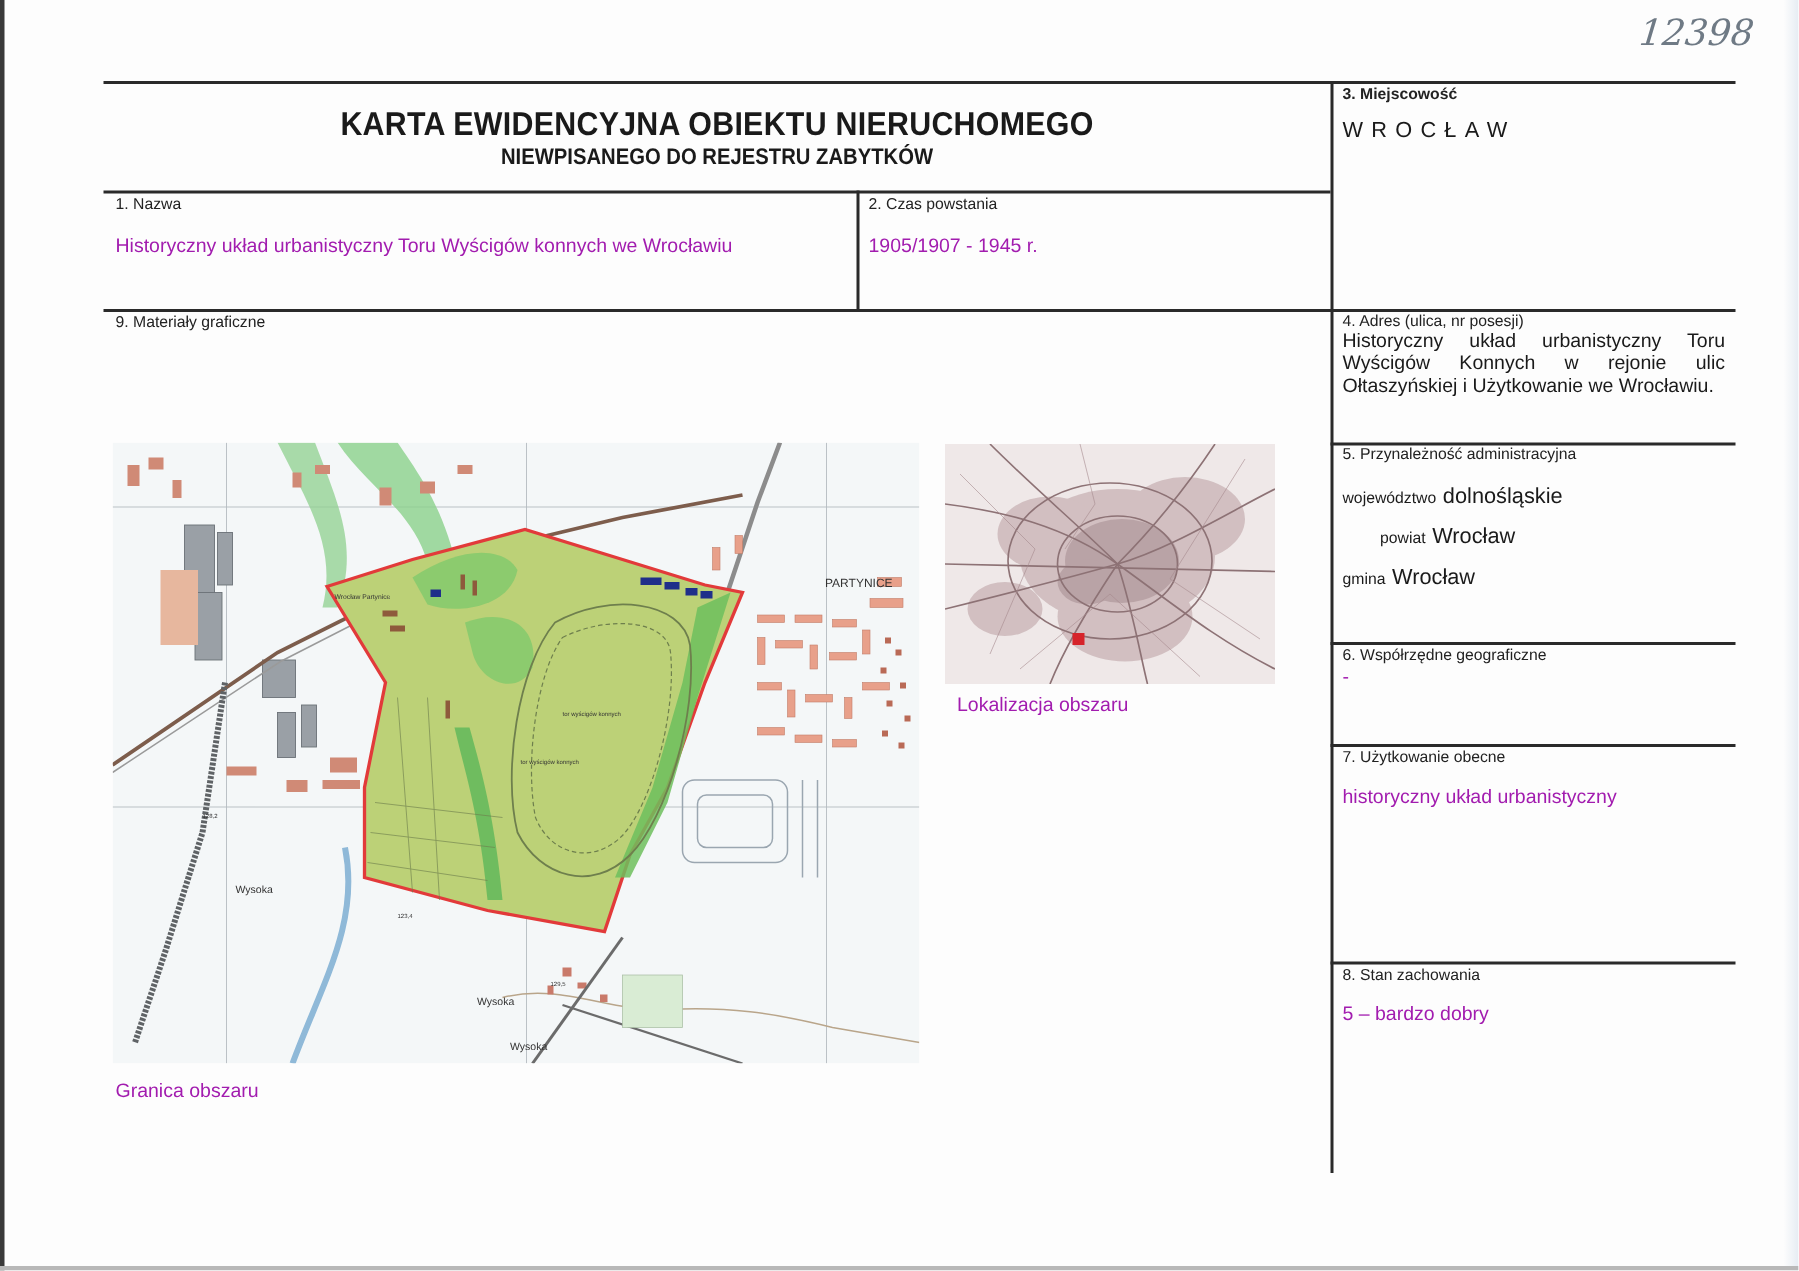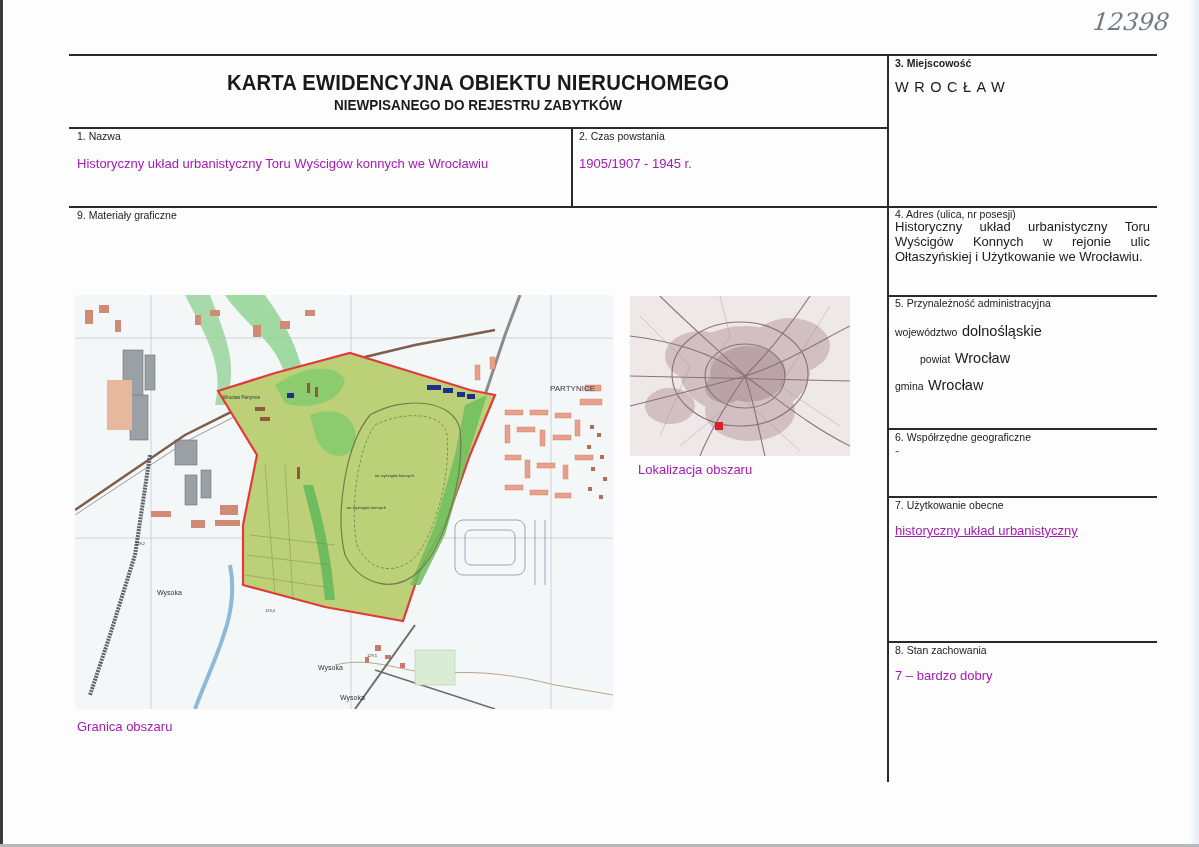--- a/index.html
+++ b/index.html
@@ -77,24 +77,24 @@
 </div>
 <div class="t" style="left:895px; top:376px;">
   <span class="small-prefix">gmina</span>
   <span class="big-suffix">Wrocław</span>
 </div>
 
 <div class="t label" style="left:895px; top:431px;">6. Współrzędne geograficzne</div>
 <div class="t value" style="left:895px; top:443px;">-</div>
 
 <div class="t label" style="left:895px; top:499px;">7. Użytkowanie obecne</div>
-<div class="t value" style="left:895px; top:523px;text-decoration:underline;">historyczny układ urbanistyczny</div>
+<div class="t value" style="left:895px; top:523px;">historyczny układ urbanistyczny</div>
 
 <div class="t label" style="left:895px; top:644px;">8. Stan zachowania</div>
-<div class="t value" style="left:895px; top:668px;">7 – bardzo dobry</div>
+<div class="t value" style="left:895px; top:668px;">5 – bardzo dobry</div>
 
 <div class="map-box">
   <svg width="538" height="414" viewBox="0 0 538 414" xmlns="http://www.w3.org/2000/svg">
     <rect x="0" y="0" width="538" height="414" fill="#f4f7f8"></rect>
 
     <g stroke="#9aa3a8" stroke-width="0.6" opacity="0.7">
       <line x1="0" y1="43" x2="538" y2="43"></line>
       <line x1="0" y1="243" x2="538" y2="243"></line>
       <line x1="76" y1="0" x2="76" y2="414"></line>
       <line x1="276" y1="0" x2="276" y2="414"></line>

